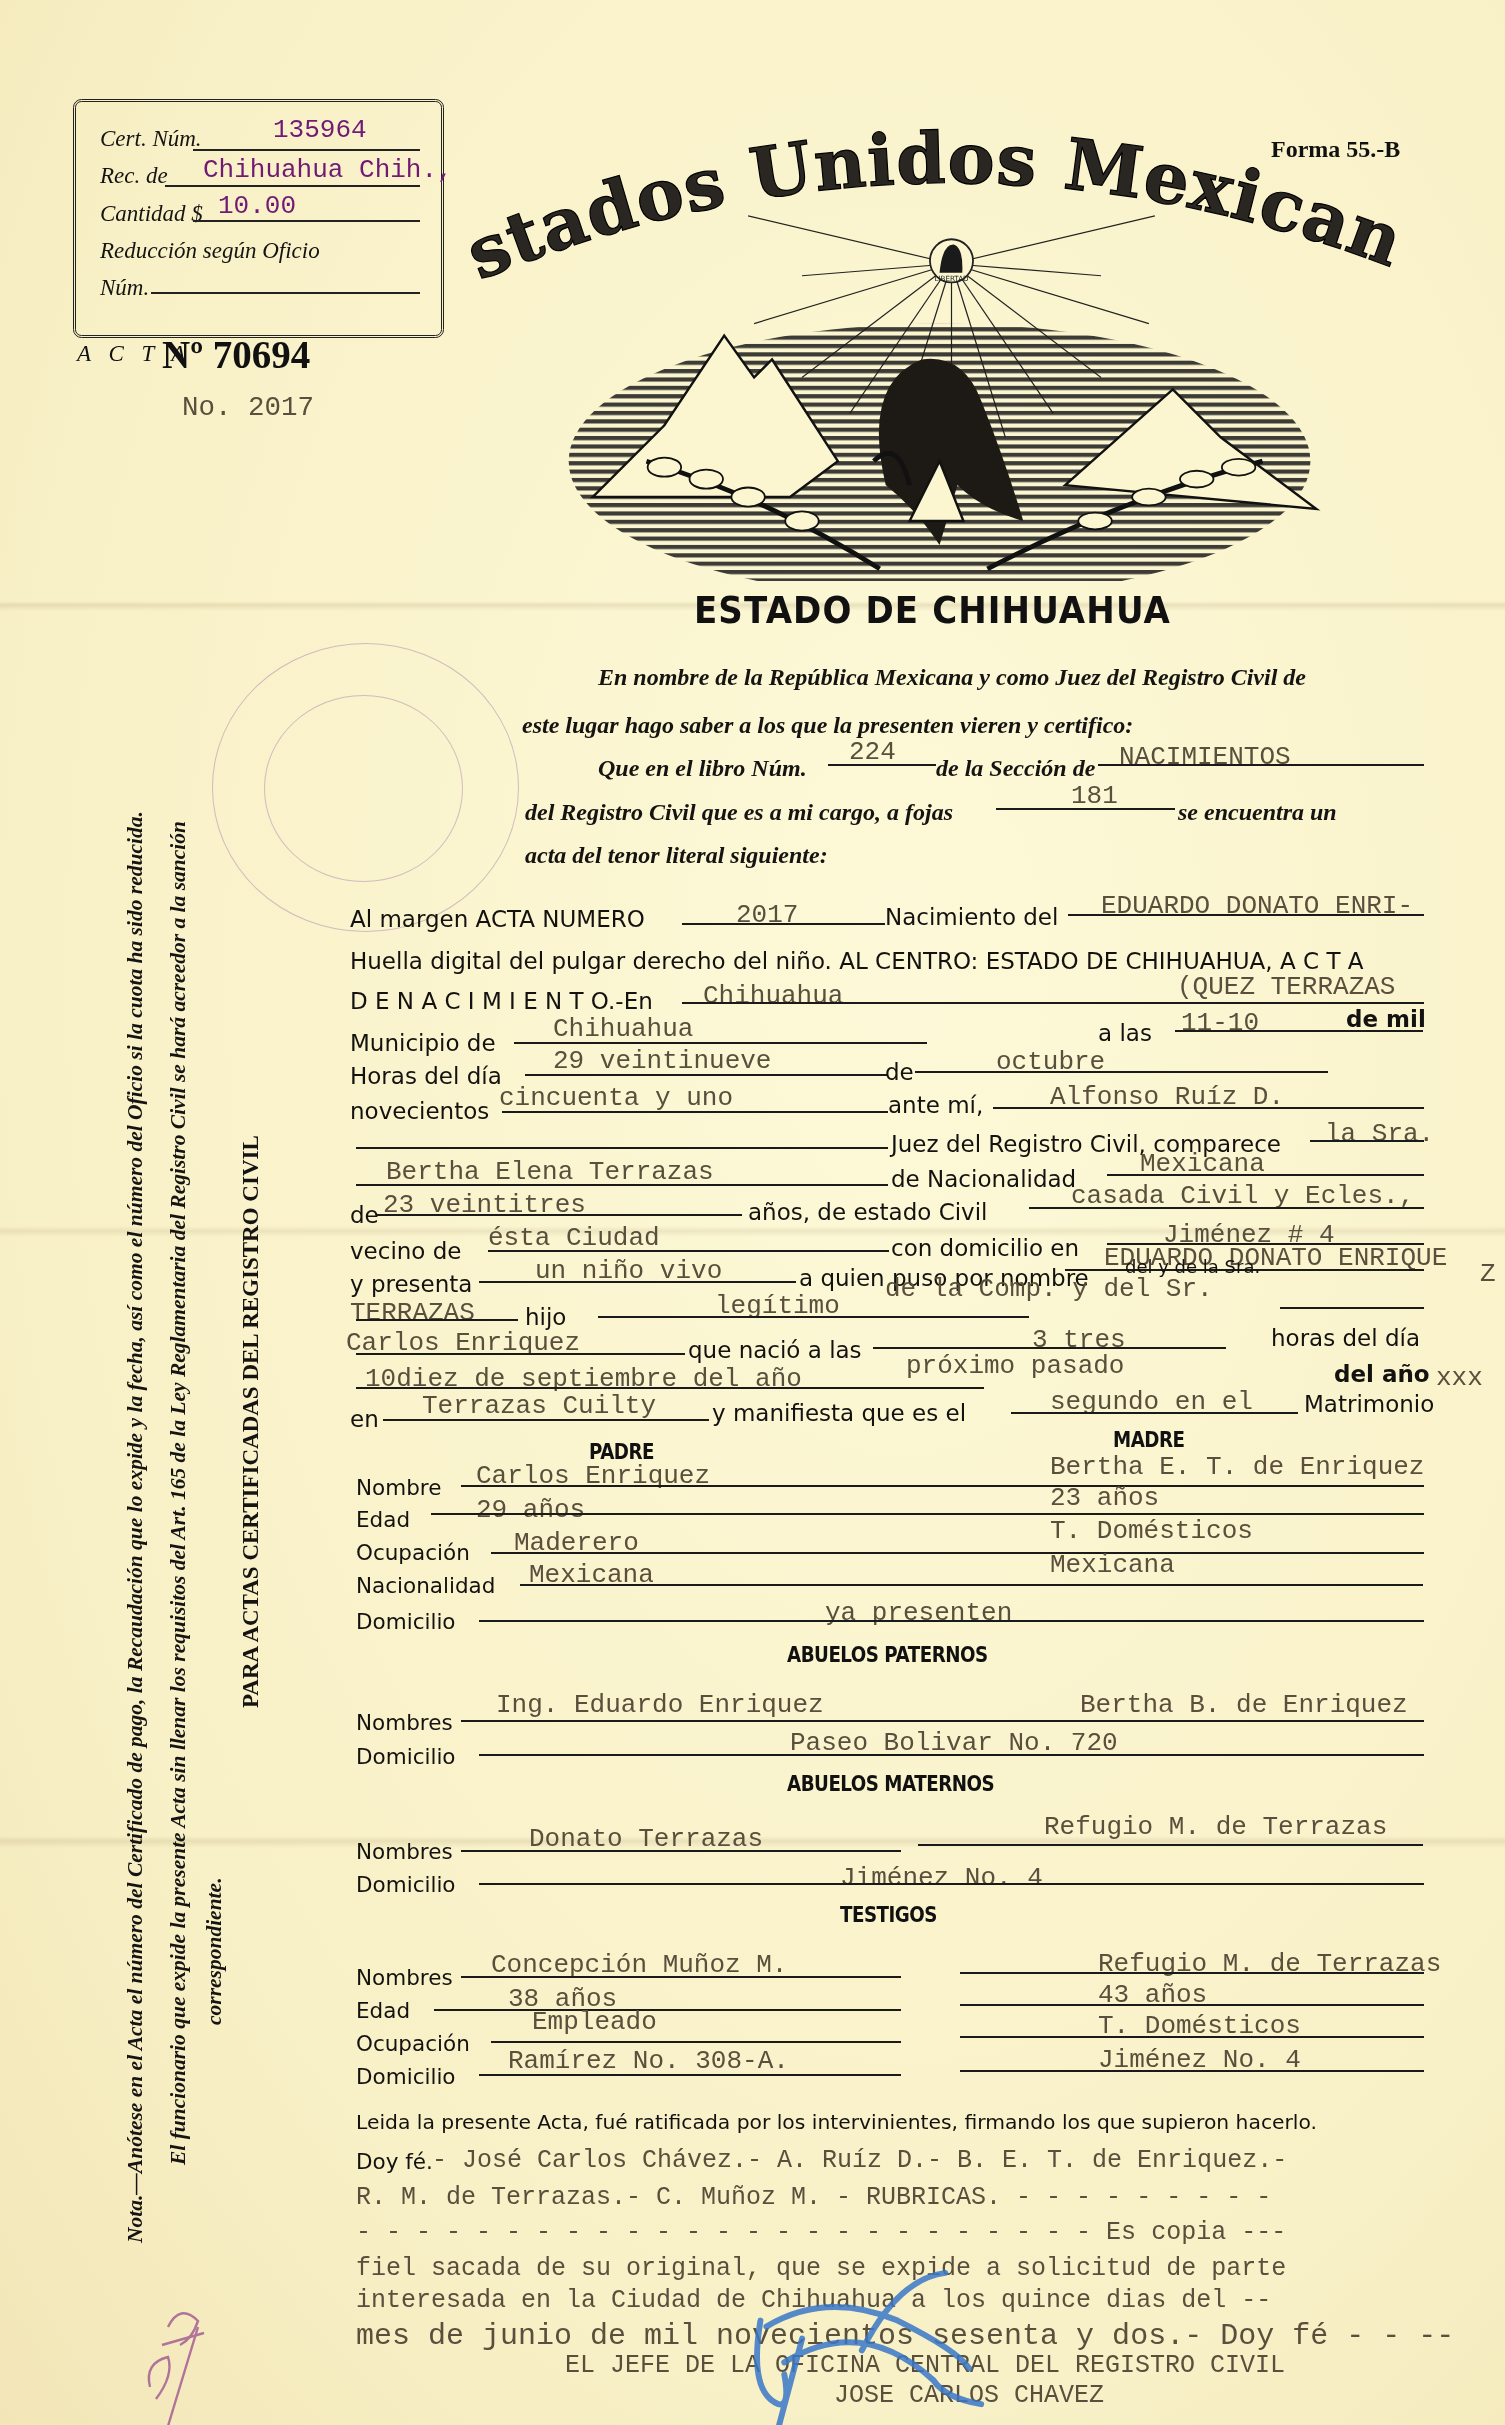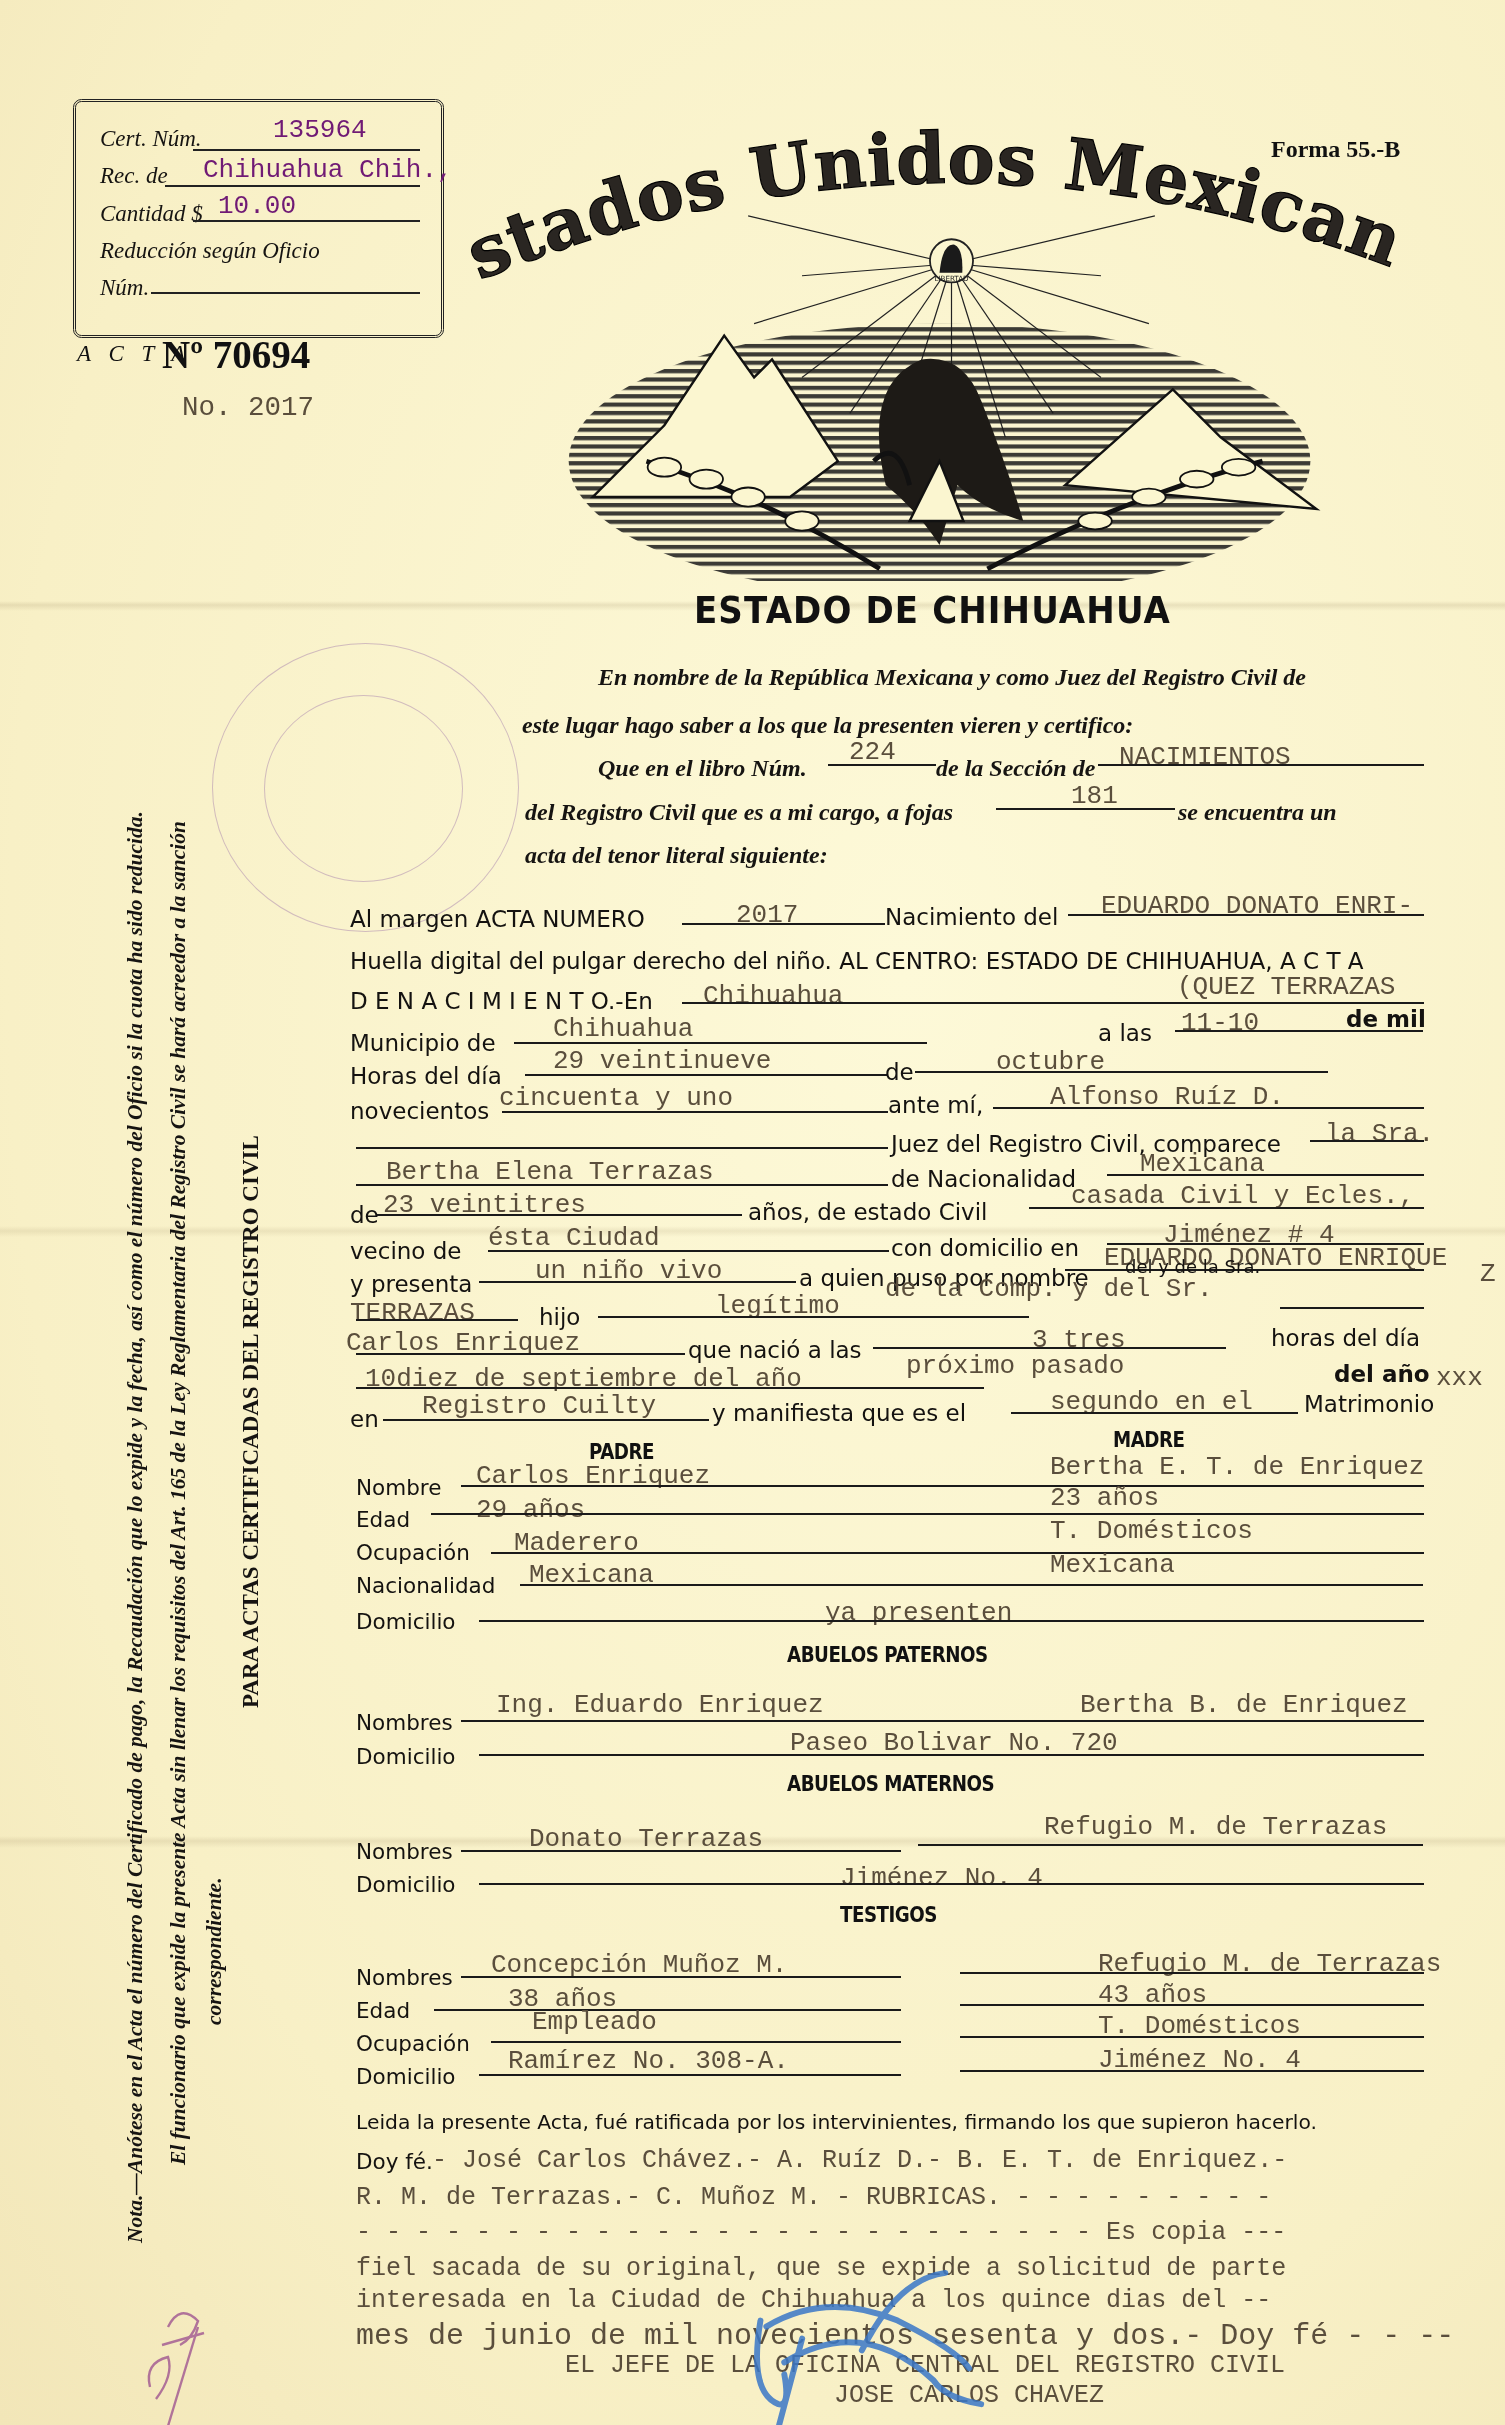--- a/index.html
+++ b/index.html
@@ -195,42 +195,42 @@
 <div class="abs printed" style="left:350px;top:1271px">y presenta</div>
 <div class="abs typed" style="left:535px;top:1256px">un niño vivo</div>
 <div class="line" style="left:479px;top:1281px;width:317px"></div>
 <div class="abs printed" style="left:799px;top:1265px">a quien puso por nombre</div>
 <div class="abs typed" style="left:1104px;top:1243px">EDUARDO DONATO ENRIQUE</div>
 <div class="abs typed" style="left:1480px;top:1259px">Z</div>
 <div class="line" style="left:1065px;top:1269px;width:359px"></div>
 
 <div class="abs typed" style="left:350px;top:1298px">TERRAZAS</div>
 <div class="line" style="left:356px;top:1319px;width:162px"></div>
-<div class="abs printed" style="left:539px;top:1304px">hijo</div>
+<div class="abs printed" style="left:525px;top:1304px">hijo</div>
 <div class="abs typed" style="left:715px;top:1291px">legítimo</div>
 <div class="line" style="left:598px;top:1316px;width:431px"></div>
 <div class="abs typed" style="left:885px;top:1274px">de la Comp. y del Sr.</div>
 <div class="abs printed" style="left:1125px;top:1256px;font-size:18px">del y de la Sra.</div>
 <div class="line" style="left:1280px;top:1307px;width:144px"></div>
 
 <div class="abs typed" style="left:346px;top:1328px">Carlos Enriquez</div>
 <div class="line" style="left:356px;top:1353px;width:329px"></div>
 <div class="abs printed" style="left:688px;top:1337px">que nació a las</div>
 <div class="abs typed" style="left:1032px;top:1325px">3 tres</div>
 <div class="line" style="left:873px;top:1347px;width:353px"></div>
 <div class="abs printed" style="left:1271px;top:1325px">horas del día</div>
 
 <div class="abs typed" style="left:365px;top:1364px">10diez de septiembre del año</div>
 <div class="line" style="left:356px;top:1387px;width:628px"></div>
 <div class="abs typed" style="left:906px;top:1351px">próximo pasado</div>
 <div class="abs printed" style="left:1334px;top:1361px;font-weight:bold">del año</div>
 <div class="abs typed" style="left:1436px;top:1363px">xxx</div>
 
 <div class="abs printed" style="left:350px;top:1406px">en</div>
-<div class="abs typed" style="left:422px;top:1391px">Registro Cuilty</div>
+<div class="abs typed" style="left:422px;top:1391px">Terrazas Cuilty</div>
 <div class="line" style="left:383px;top:1419px;width:326px"></div>
 <div class="abs printed" style="left:712px;top:1400px">y manifiesta que es el</div>
 <div class="abs typed" style="left:1050px;top:1387px">segundo en el</div>
 <div class="line" style="left:1011px;top:1412px;width:287px"></div>
 <div class="abs printed" style="left:1304px;top:1391px">Matrimonio</div>
 
 <div class="abs hdr" style="left:589px;top:1439px">PADRE</div>
 <div class="abs hdr" style="left:1113px;top:1427px">MADRE</div>
 
 <div class="abs printed" style="left:356px;top:1475px;font-size:21.5px">Nombre</div>

